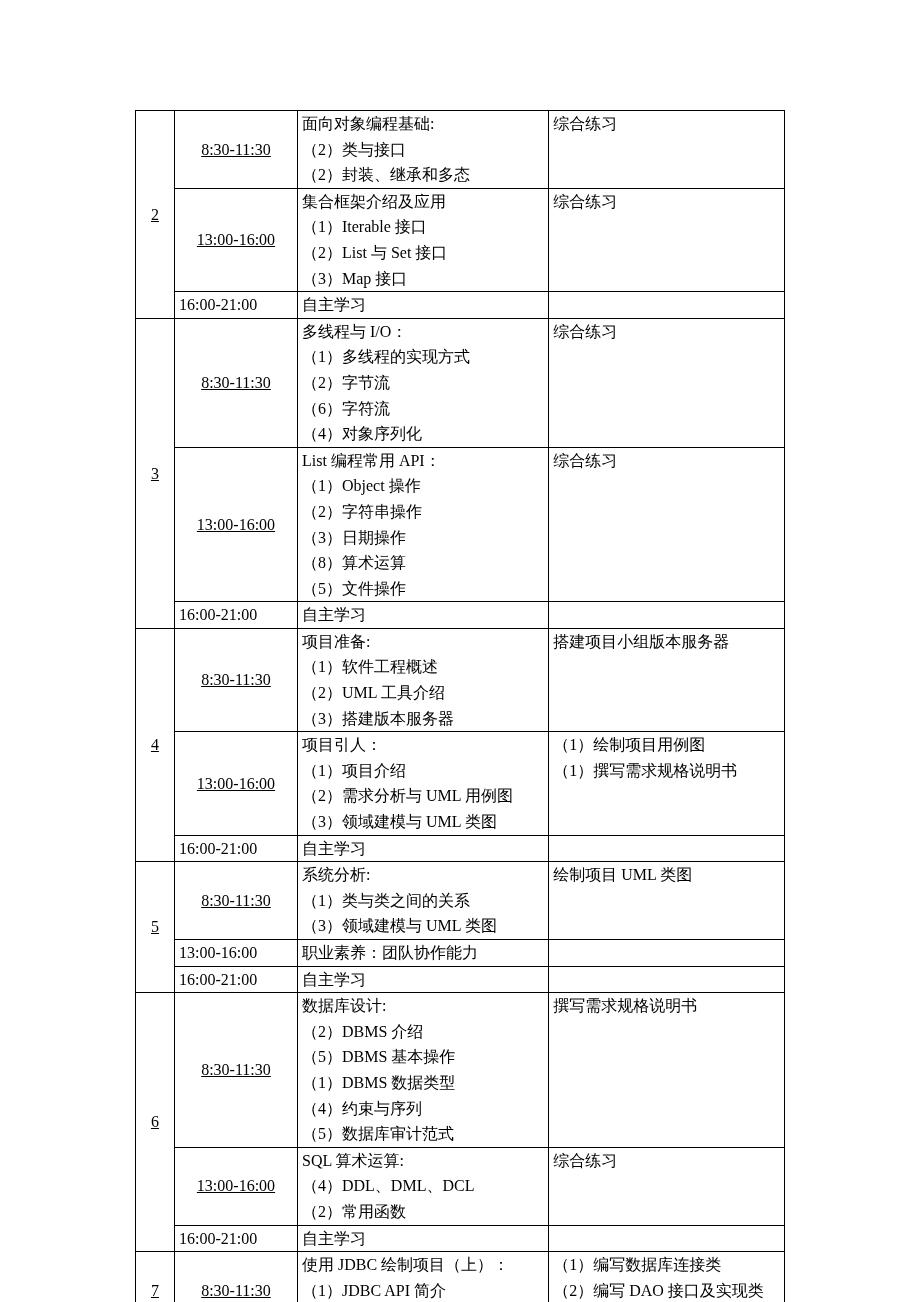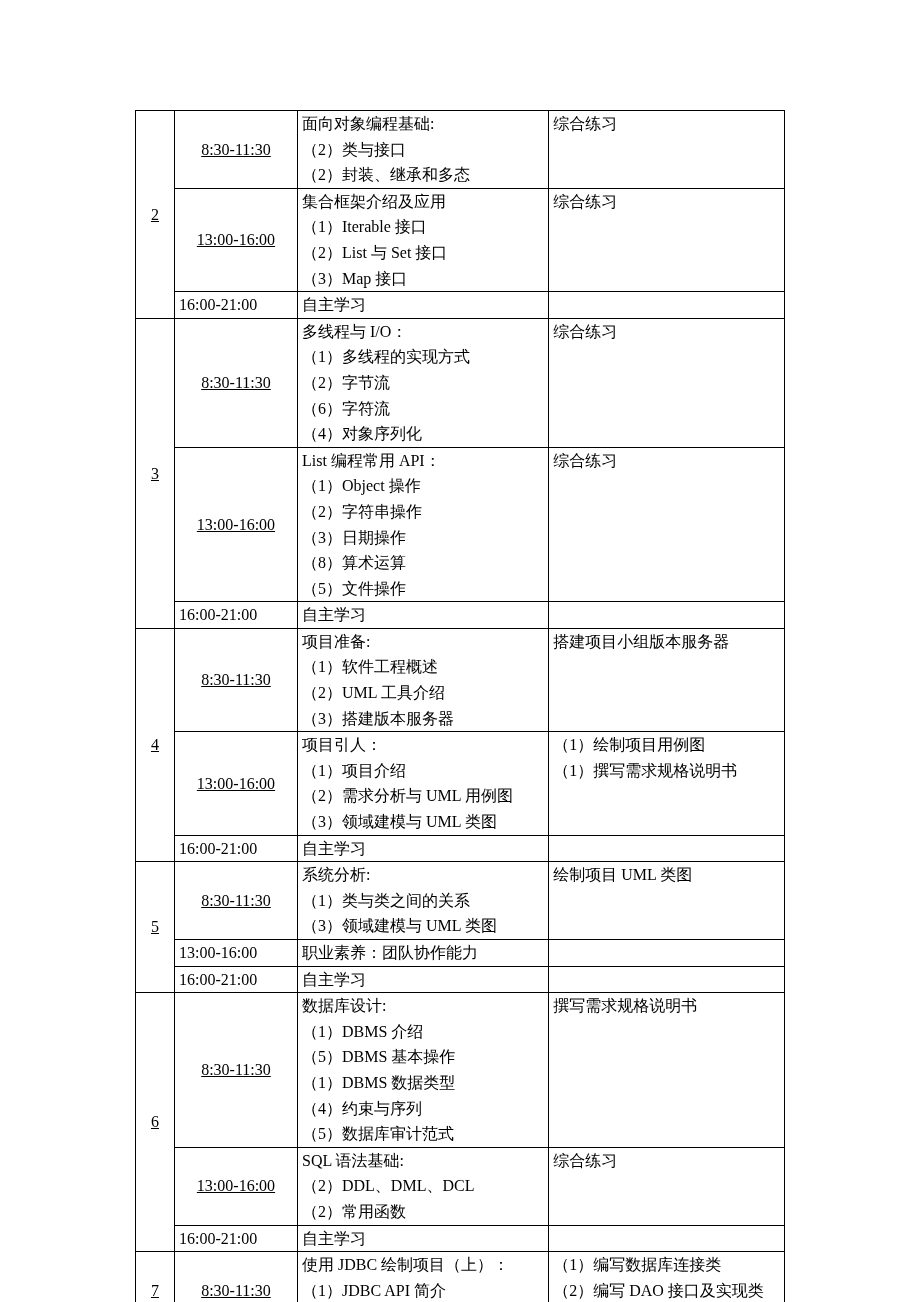--- a/index.html
+++ b/index.html
@@ -165,35 +165,35 @@
         <td style="vertical-align:top">
           <span class="line">自主学习</span>
         </td>
         <td style="vertical-align:top"></td>
       </tr>
       <tr>
         <td class="center" rowspan="3"><span>6</span></td>
         <td class="center"><span>8:30-11:30</span></td>
         <td style="vertical-align:top">
           <span class="line">数据库设计:</span>
-          <span class="line">（1）DBMS 介绍</span>
+          <span class="line">（2）DBMS 介绍</span>
           <span class="line">（5）DBMS 基本操作</span>
           <span class="line">（1）DBMS 数据类型</span>
           <span class="line">（4）约束与序列</span>
           <span class="line">（5）数据库审计范式</span>
         </td>
         <td style="vertical-align:top">
           <span class="line">撰写需求规格说明书</span>
         </td>
       </tr>
       <tr>
         <td class="center"><span>13:00-16:00</span></td>
         <td style="vertical-align:top">
-          <span class="line">SQL 语法基础:</span>
-          <span class="line">（2）DDL、DML、DCL</span>
+          <span class="line">SQL 算术运算:</span>
+          <span class="line">（4）DDL、DML、DCL</span>
           <span class="line">（2）常用函数</span>
         </td>
         <td style="vertical-align:top">
           <span class="line">综合练习</span>
         </td>
       </tr>
       <tr>
         <td class=""><span>16:00-21:00</span></td>
         <td style="vertical-align:top">
           <span class="line">自主学习</span>

